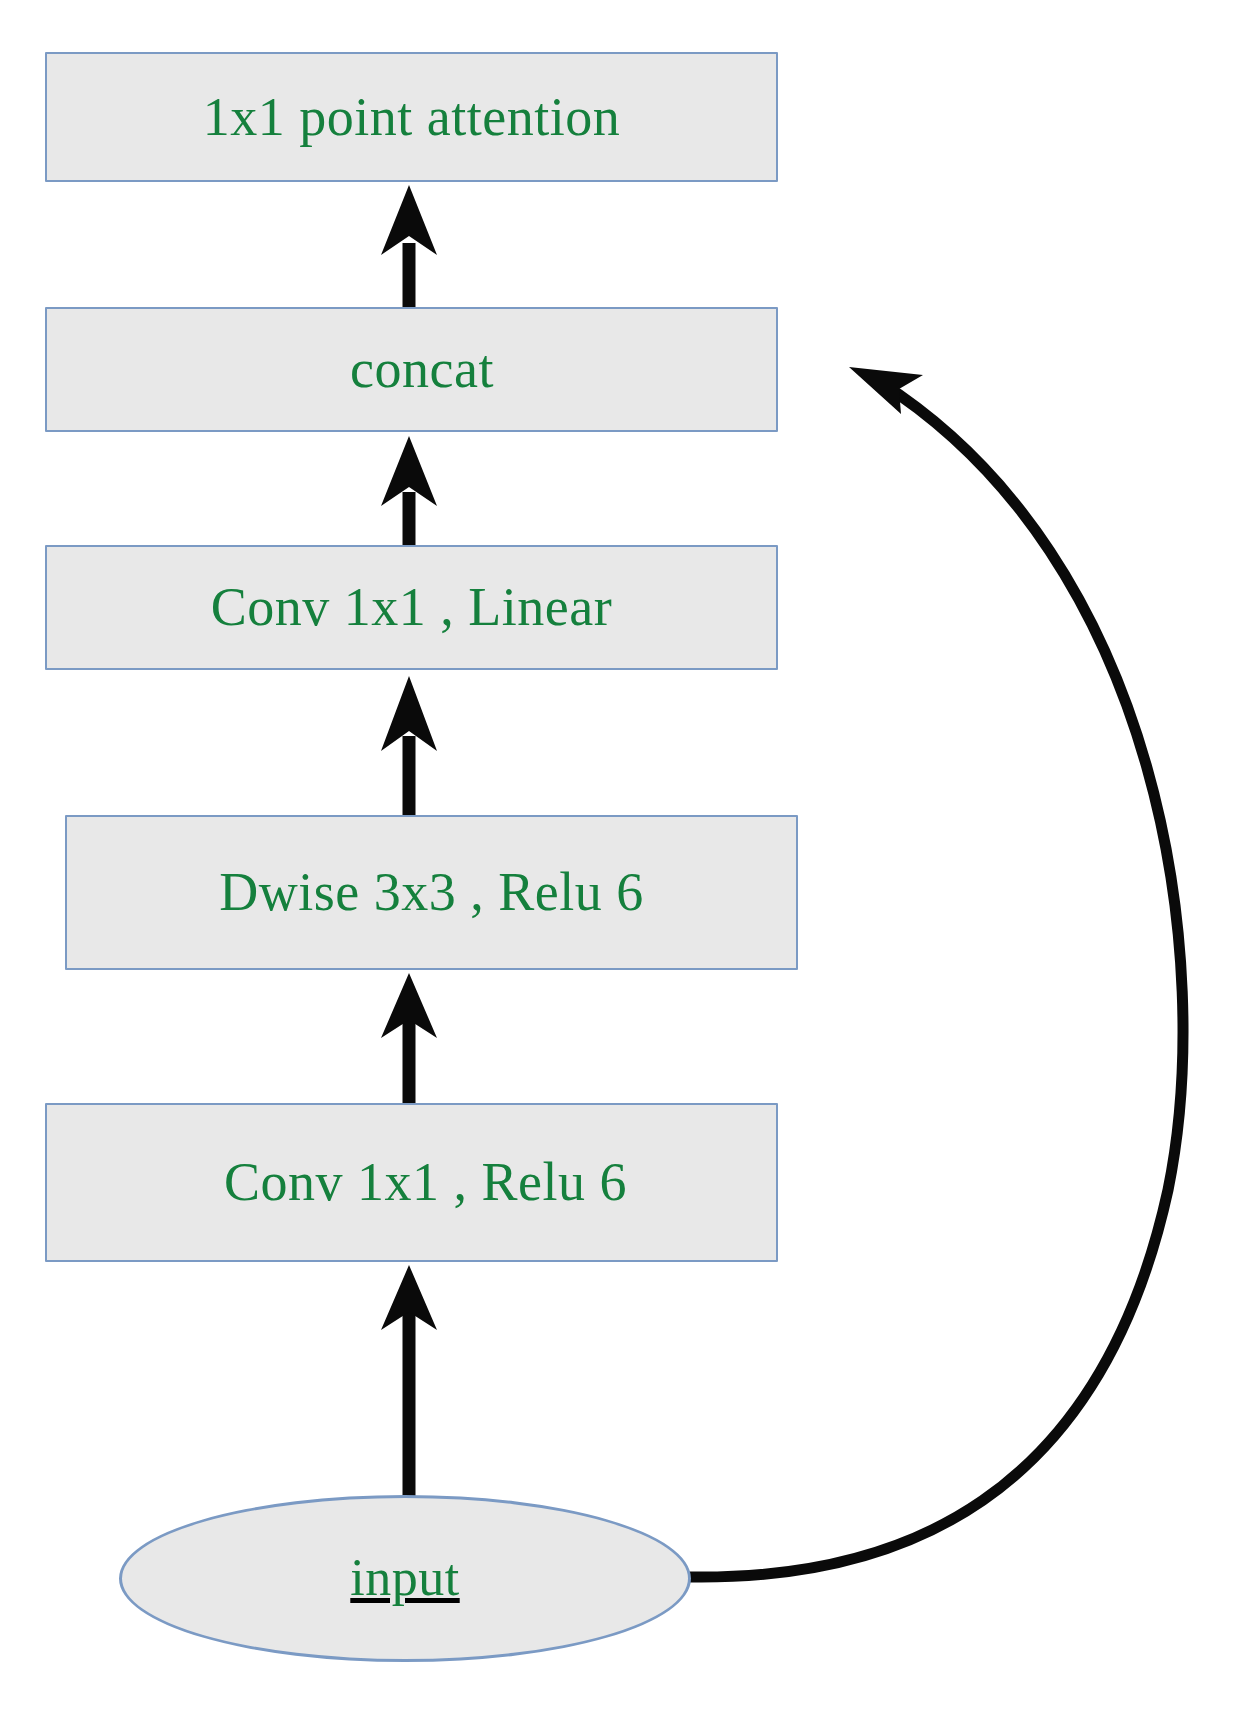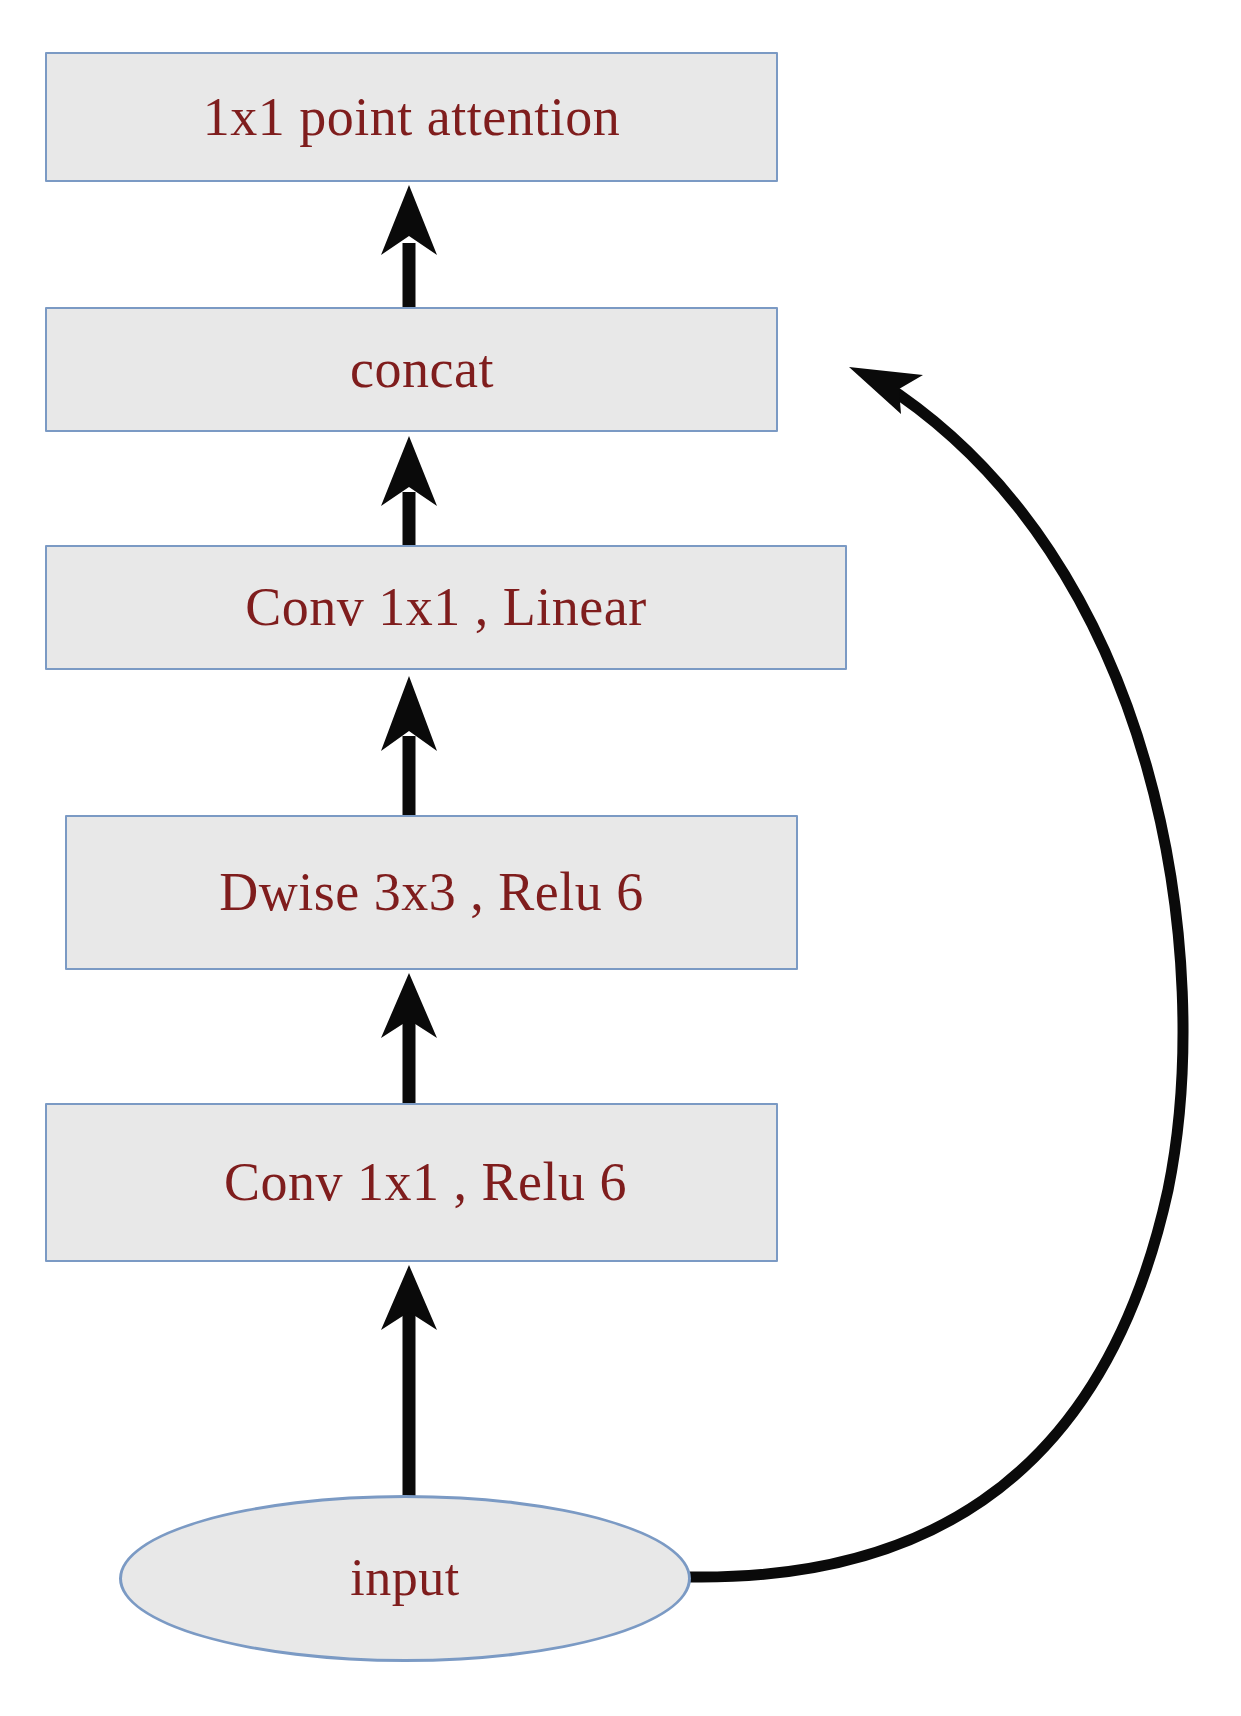--- a/index.html
+++ b/index.html
@@ -37,21 +37,21 @@
     justify-content: center;
   }
   .node-box {
     border-radius: 1px;
   }
   .node-ellipse {
     border-radius: 50%;
     border-width: 3px;
   }
   .node-label {
-    color: #7f1d1d;
+    color: #15803d;
     font-family: "Liberation Serif", "DejaVu Serif", serif;
     font-size: 54px;
     line-height: 1.05;
     letter-spacing: 0.5px;
     white-space: nowrap;
     text-align: right;
   }
   .node-ellipse .node-label {
     font-size: 52px;
   }
@@ -97,29 +97,29 @@
   </svg>
 
   <div class="node node-box" style="left:45px; top:52px; width:733px; height:130px;">
     <span class="node-label">1x1 point attention</span>
   </div>
 
   <div class="node node-box" style="left:45px; top:307px; width:733px; height:125px;padding-left:21px;">
     <span class="node-label">concat</span>
   </div>
 
-  <div class="node node-box" style="left:45px; top:545px; width:802px; height:125px;">
+  <div class="node node-box" style="left:45px; top:545px; width:733px; height:125px;">
     <span class="node-label">Conv 1x1 , Linear</span>
   </div>
 
   <div class="node node-box" style="left:45px; top:815px; width:733px; height:155px;margin-left:20px;">
     <span class="node-label">Dwise 3x3 , Relu 6</span>
   </div>
 
   <div class="node node-box" style="left:45px; top:1103px; width:733px; height:159px;padding-left:28px;">
     <span class="node-label">Conv 1x1 , Relu 6</span>
   </div>
 
-  <div class="node node-ellipse" style="left:119px; top:1495px; width:572px; height:167px;">
+  <div class="node node-ellipse" style="left:119px; top:1495px; width:572px; height:167px;text-decoration:underline;">
     <span class="node-label">input</span>
   </div>
 
 </div>
 
 </body></html>

